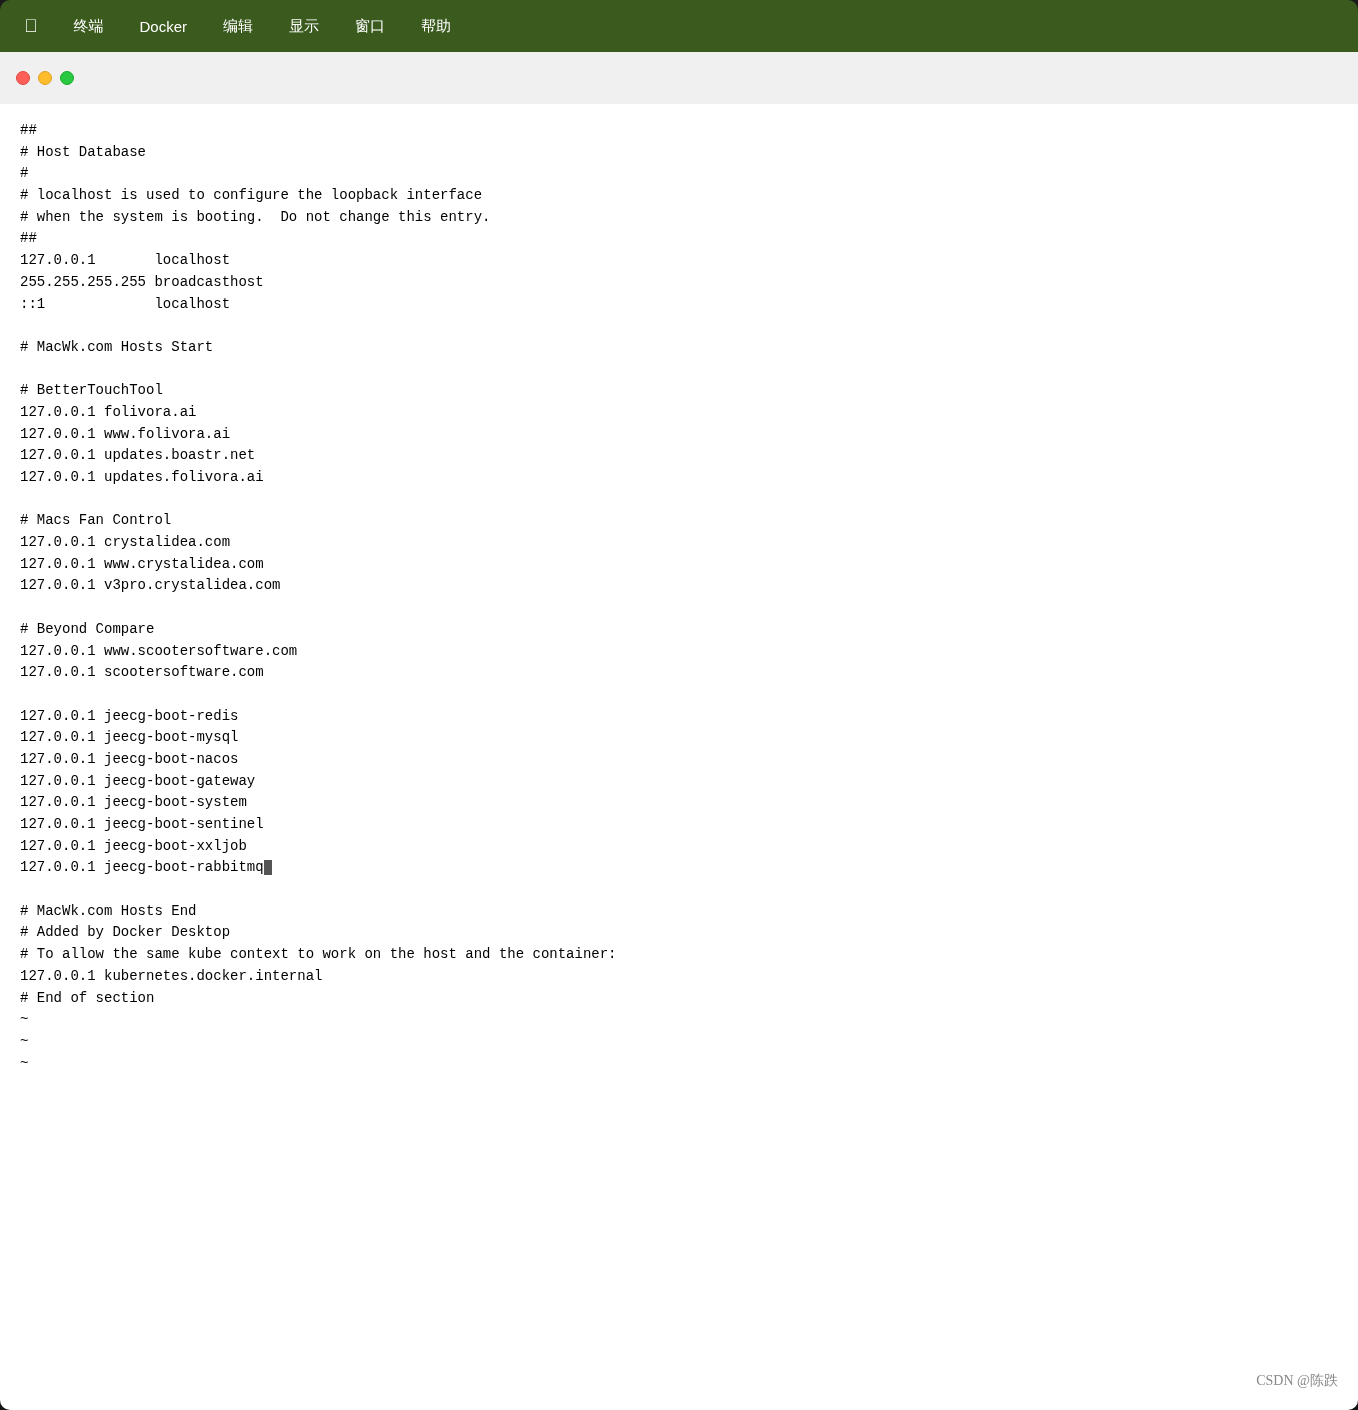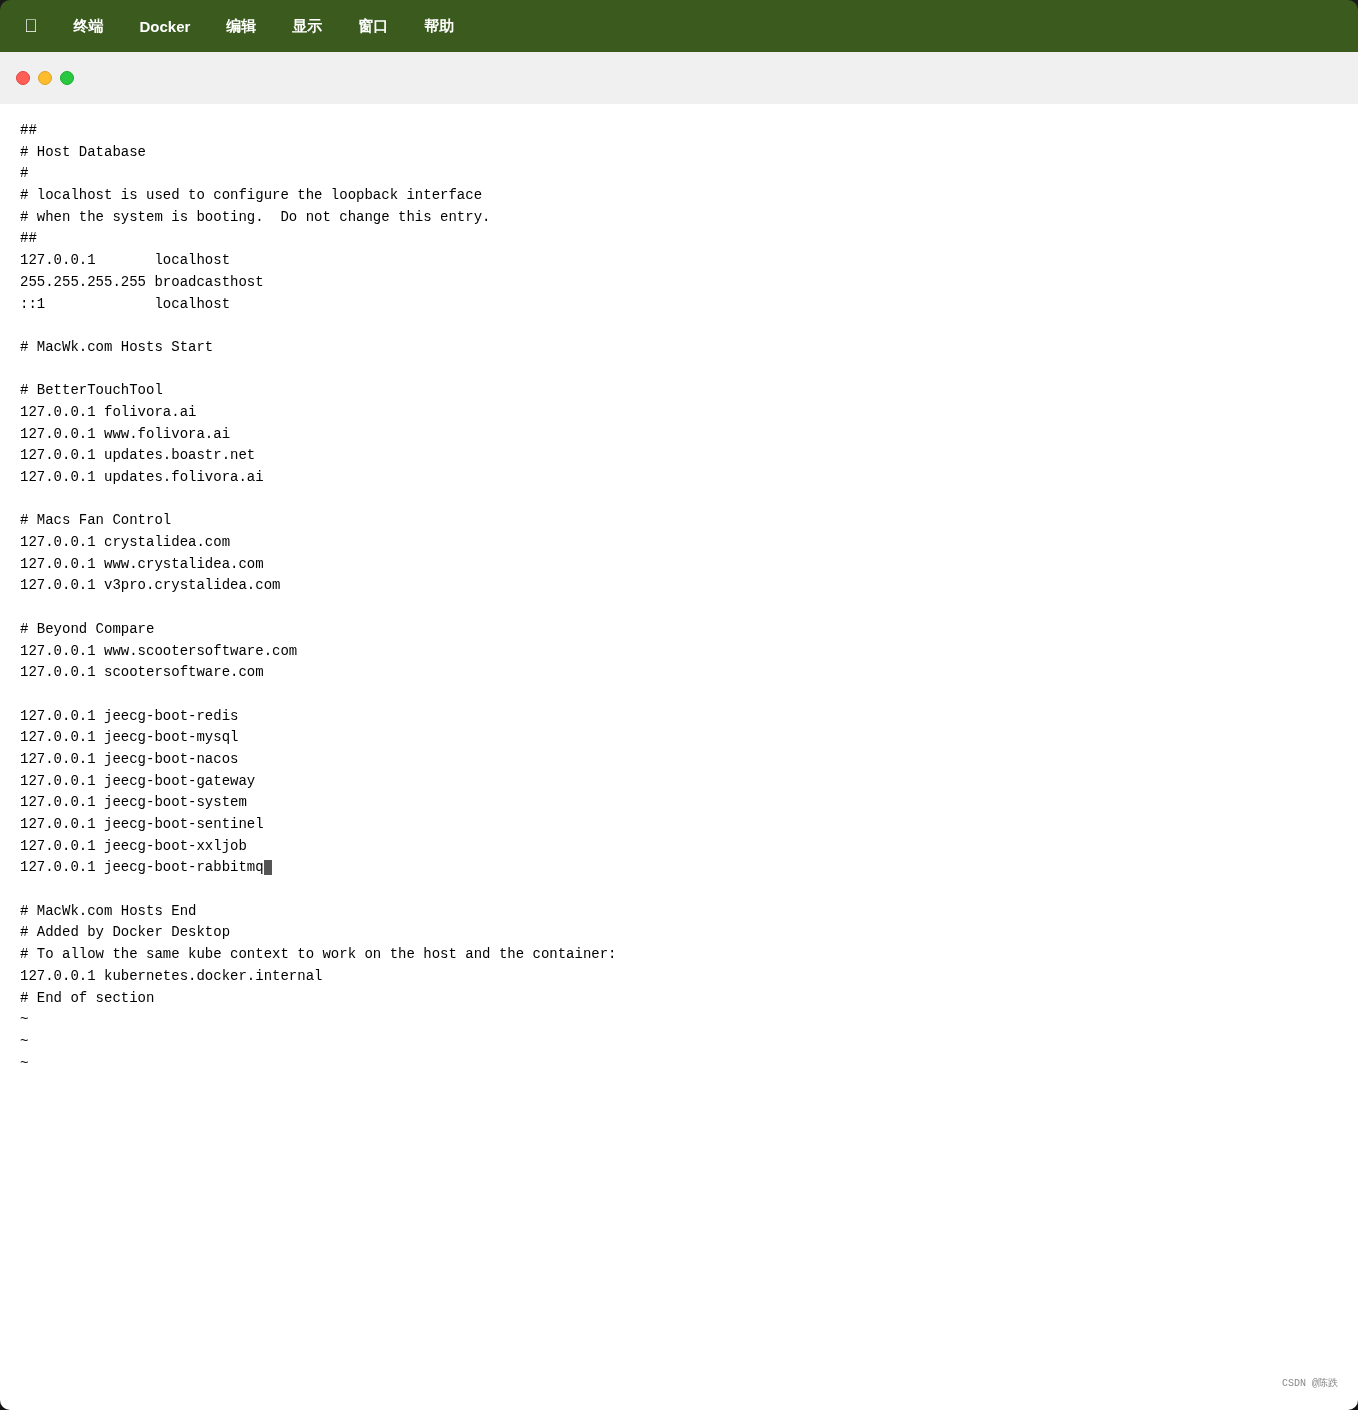--- a/index.html
+++ b/index.html
@@ -40,21 +40,21 @@
     .menu-apple {
       font-size: 18px;
       color: #ffffff;
       cursor: pointer;
       padding: 4px 8px;
     }
 
     .menu-item {
       color: #ffffff;
       font-size: 15px;
-      font-weight: 700;
+      font-weight: 400;
       padding: 4px 8px;
       border-radius: 4px;
       cursor: pointer;
       white-space: nowrap;
       text-align: right;
     }
 
     
     .title-bar {
       background: #f0f0f0;
@@ -102,22 +102,22 @@
       background: #555;
       vertical-align: text-bottom;
     }
 
     
     .watermark {
       position: fixed;
       bottom: 20px;
       right: 20px;
       color: #888;
-      font-size: 10px;
-      font-family: Liberation Mono, monospace;
+      font-size: 14px;
+      font-family: Liberation Serif, serif;
     }
   </style>
 </head>
 <body>
 
 <div class="mac-window">
 
   <div class="menu-bar">
     <span class="menu-apple"></span>
     <span class="menu-item">终端</span>

